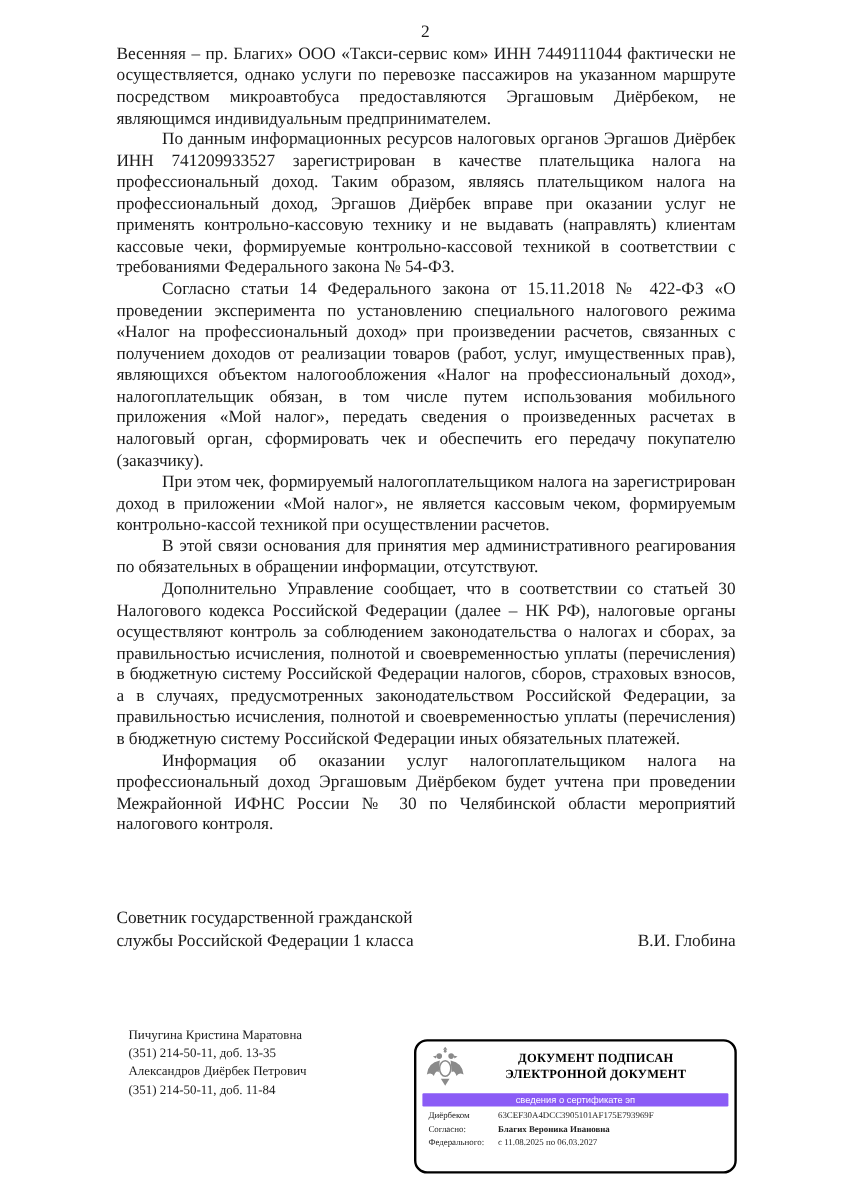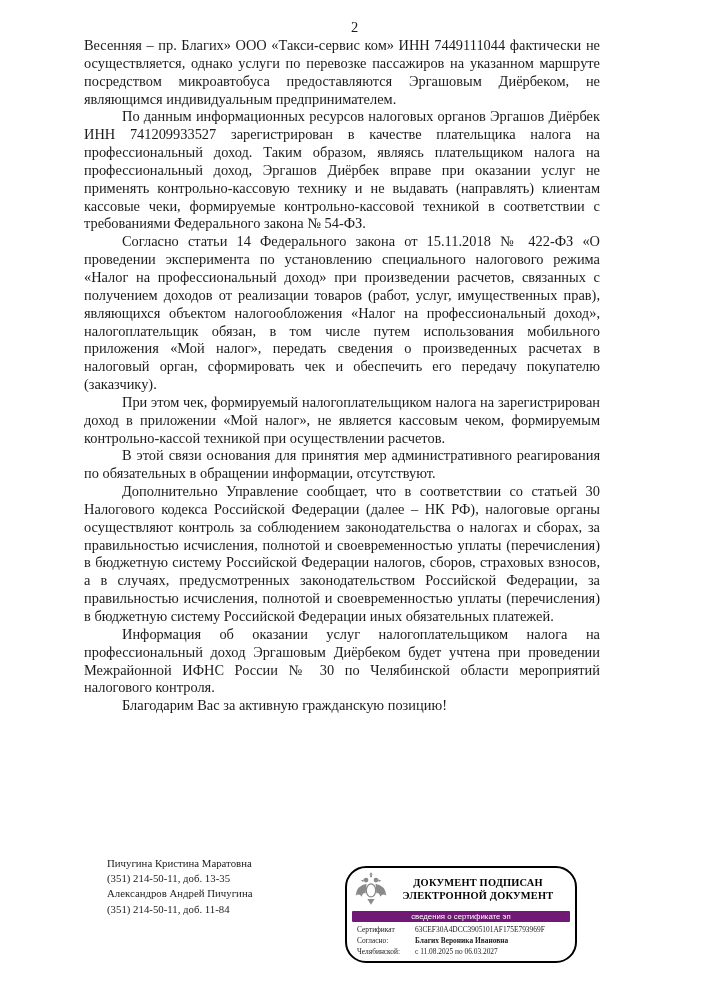--- a/index.html
+++ b/index.html
@@ -7,48 +7,48 @@
   .page {
     position:relative; width:709px; height:981px; margin:0 auto;
     background:#ffffff; color:#1a1a1a;
     font-family:"Liberation Serif", serif; overflow:hidden;
   }
   .page-number {
     position:absolute; top:19px; left:0; width:100%;
     text-align:center; font-size:14.5px;
   }
   .body-text {
-    position:absolute; top:37px; left:84px; width:516px;
+    position:absolute; top:37px; left:97px; width:516px;
     font-size:14.4px; line-height:17.85px; text-align:justify;
   }
   .body-text p { text-indent:38px; }
   .body-text p.no-indent { text-indent:0; }
   .signature {
     position:absolute; top:756px; left:97px; width:516px;
     display:flex; justify-content:space-between; align-items:flex-end;
     font-size:14.4px; line-height:18.6px;
   }
   .contacts {
     position:absolute; top:856px; left:97px;
     font-size:10.8px; line-height:15.2px;margin-left:10px;
   }
   .stamp {
-    position:absolute; left:345px; top:866px; width:232px; min-height:90px;
-    border:2.5px solid #000; border-radius:21px; background:#fff;
-    padding:2px 0 4px;
+    position:absolute; left:345px; top:866px; width:269px; min-height:90px;
+    border:2.5px solid #000; border-radius:11px; background:#fff;
+    padding:2px 0 19px;
   }
   .stamp-top { display:flex; align-items:center; padding:2px 8px 2px 6px; }
   .stamp-emblem { flex:none; width:36px; height:36px; }
   .stamp-title {
     flex:1; text-align:center; font-weight:bold;
     font-size:10.4px; line-height:12.6px; letter-spacing:0.2px;
     color:#000;
   }
   .stamp-bar {
-    margin:1px 5px 3px; background:#701a75; color:#fff; text-align:center;
+    margin:1px 5px 3px; background:#8b5cf6; color:#fff; text-align:center;
     font-family:"Liberation Sans", sans-serif; font-size:7.8px;
     line-height:11px; height:11px; border-radius:1px;
   }
   .stamp-rows { padding:0 10px; font-size:7.4px; line-height:10.8px; color:#222; }
   .stamp-row { display:flex; }
   .stamp-row .lbl { width:58px; flex:none; }
   .stamp-row .val { flex:1; }
   .val-bold { font-weight:bold; }
 </style>
 </head>
@@ -59,28 +59,34 @@
   <div class="page-number">2</div>
 
   <div class="body-text">
     <p class="no-indent">Весенняя – пр. Благих» ООО «Такси-сервис ком» ИНН 7449111044 фактически не осуществляется, однако услуги по перевозке пассажиров на указанном маршруте посредством микроавтобуса предоставляются Эргашовым Диёрбеком, не являющимся индивидуальным предпринимателем.</p>
     <p>По данным информационных ресурсов налоговых органов Эргашов Диёрбек ИНН 741209933527 зарегистрирован в качестве плательщика налога на профессиональный доход. Таким образом, являясь плательщиком налога на профессиональный доход, Эргашов Диёрбек вправе при оказании услуг не применять контрольно-кассовую технику и не выдавать (направлять) клиентам кассовые чеки, формируемые контрольно-кассовой техникой в соответствии с требованиями Федерального закона № 54-ФЗ.</p>
     <p>Согласно статьи 14 Федерального закона от 15.11.2018 № 422-ФЗ «О проведении эксперимента по установлению специального налогового режима «Налог на профессиональный доход» при произведении расчетов, связанных с получением доходов от реализации товаров (работ, услуг, имущественных прав), являющихся объектом налогообложения «Налог на профессиональный доход», налогоплательщик обязан, в том числе путем использования мобильного приложения «Мой налог», передать сведения о произведенных расчетах в налоговый орган, сформировать чек и обеспечить его передачу покупателю (заказчику).</p>
     <p>При этом чек, формируемый налогоплательщиком налога на зарегистрирован доход в приложении «Мой налог», не является кассовым чеком, формируемым контрольно-кассой техникой при осуществлении расчетов.</p>
     <p>В этой связи основания для принятия мер административного реагирования по обязательных в обращении информации, отсутствуют.</p>
     <p>Дополнительно Управление сообщает, что в соответствии со статьей 30 Налогового кодекса Российской Федерации (далее – НК РФ), налоговые органы осуществляют контроль за соблюдением законодательства о налогах и сборах, за правильностью исчисления, полнотой и своевременностью уплаты (перечисления) в бюджетную систему Российской Федерации налогов, сборов, страховых взносов, а в случаях, предусмотренных законодательством Российской Федерации, за правильностью исчисления, полнотой и своевременностью уплаты (перечисления) в бюджетную систему Российской Федерации иных обязательных платежей.</p>
     <p>Информация об оказании услуг налогоплательщиком налога на профессиональный доход Эргашовым Диёрбеком будет учтена при проведении Межрайонной ИФНС России № 30 по Челябинской области мероприятий налогового контроля.</p>
-    <p>Благодарим Вас за активную гражданскую позицию!</p>
   </div>
 
+  <div class="signature">
+    <div>
+      <div>Советник государственной гражданской</div>
+      <div>службы Российской Федерации 1 класса</div>
+    </div>
+    <div>В.И. Глобина</div>
+  </div>
 
   <div class="contacts">
     <div>Пичугина Кристина Маратовна</div>
     <div>(351) 214-50-11, доб. 13-35</div>
-    <div>Александров Андрей Пичугина</div>
+    <div>Александров Диёрбек Петрович</div>
     <div>(351) 214-50-11, доб. 11-84</div>
   </div>
 
   <div class="stamp">
     <div class="stamp-top">
       <span class="stamp-emblem">
         <svg viewBox="0 0 40 40" width="36" height="36" aria-hidden="true">
           <g fill="#8a8a8a">
             <path d="M18 3 h4 l-2 -2.6 z"></path>
             <circle cx="20" cy="4.5" r="1.3"></circle>
@@ -98,27 +104,27 @@
         </svg>
       </span>
       <div class="stamp-title">
         <div>ДОКУМЕНТ ПОДПИСАН</div>
         <div>ЭЛЕКТРОННОЙ ДОКУМЕНТ</div>
       </div>
     </div>
     <div class="stamp-bar">сведения о сертификате эп</div>
     <div class="stamp-rows">
       <div class="stamp-row">
-        <span class="lbl">Сертификат</span>
+        <span class="lbl">Диёрбеком</span>
         <span class="val">63CEF30A4DCC3905101AF175E793969F</span>
       </div>
       <div class="stamp-row">
         <span class="lbl">Согласно:</span>
         <span class="val val-bold">Благих Вероника Ивановна</span>
       </div>
       <div class="stamp-row">
-        <span class="lbl">Челябинской:</span>
+        <span class="lbl">Федерального:</span>
         <span class="val">с 11.08.2025 по 06.03.2027</span>
       </div>
     </div>
   </div>
 
 </div>
 
 </body></html>

